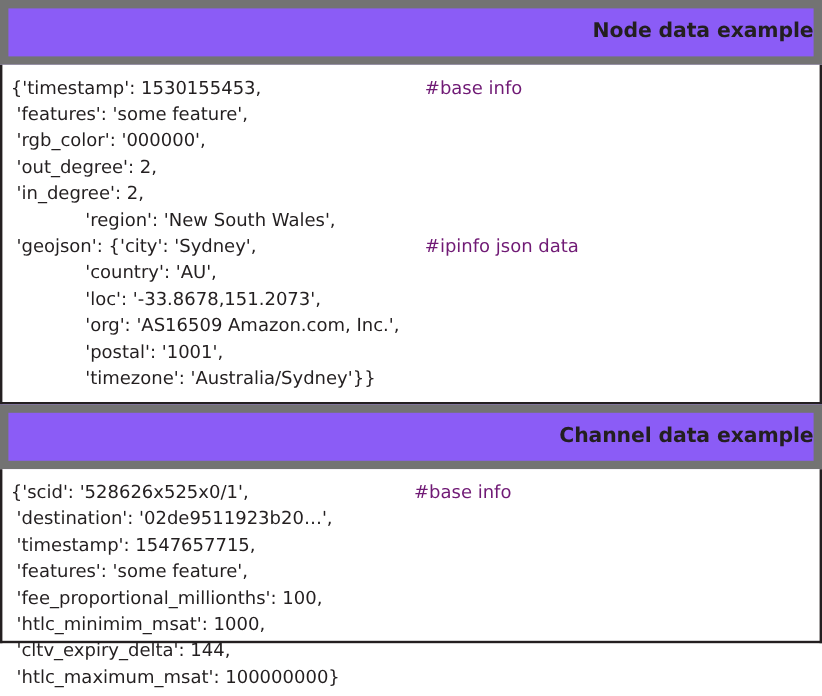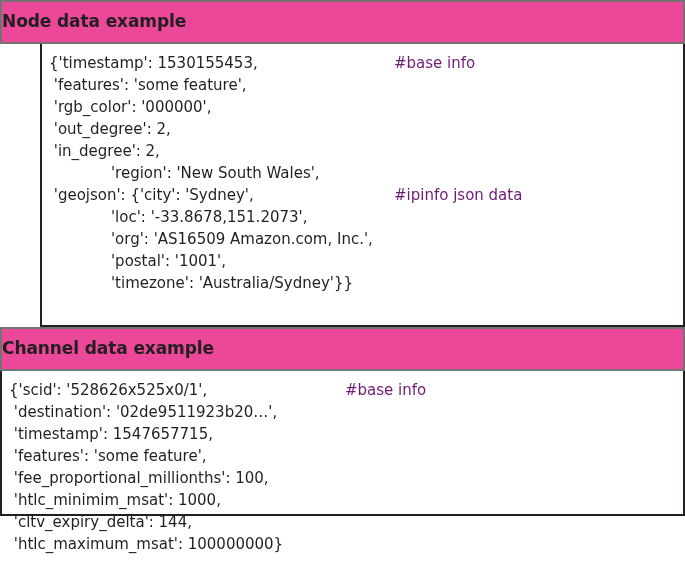--- a/index.html
+++ b/index.html
@@ -23,39 +23,39 @@
     flex-direction: column;
   }
 
   .section {
     display: flex;
     flex-direction: column;
   }
 
   .section-header {
     box-sizing: border-box;
-    border: 2px solid #737373;
-    background: #ec4899;
-    text-align: left;
+    border: 7px solid #737373;
+    background: #8b5cf6;
+    text-align: right;
     font-weight: bold;
     font-size: 17px;
     line-height: 1;
     padding: 11px 0 12px 0;
     letter-spacing: -0.1px;
   }
 
   .section-body {
     box-sizing: border-box;
     border: 2px solid #231f20;
     border-top: none;
     background: #ffffff;
     padding: 8px 0 8px 7px;
   }
 
-  #node-body { height: 283px; margin-left: 40px; }
+  #node-body { height: 283px; }
   #channel-body { height: 145px; }
 
   .code-line {
     display: block;
     font-family: "DejaVu Sans", sans-serif;
     font-size: 15px;
     line-height: 22px;
     white-space: pre;
     color: #231f20;
     position: relative;
@@ -80,20 +80,21 @@
   <div class="section">
     <div class="section-header">Node data example</div>
     <div class="section-body" id="node-body">
         <span class="code-line">{'timestamp': 1530155453,<span class="comment node-cmt">#base info</span></span>
         <span class="code-line"> 'features': 'some feature',</span>
         <span class="code-line"> 'rgb_color': '000000',</span>
         <span class="code-line"> 'out_degree': 2,</span>
         <span class="code-line"> 'in_degree': 2,</span>
         <span class="code-line">             'region': 'New South Wales',</span>
         <span class="code-line"> 'geojson': {'city': 'Sydney',<span class="comment node-cmt">#ipinfo json data</span></span>
+        <span class="code-line">             'country': 'AU',</span>
         <span class="code-line">             'loc': '-33.8678,151.2073',</span>
         <span class="code-line">             'org': 'AS16509 Amazon.com, Inc.',</span>
         <span class="code-line">             'postal': '1001',</span>
         <span class="code-line">             'timezone': 'Australia/Sydney'}}</span>
       </div>
   </div>
 
   <div class="section">
     <div class="section-header">Channel data example</div>
     <div class="section-body" id="channel-body">

